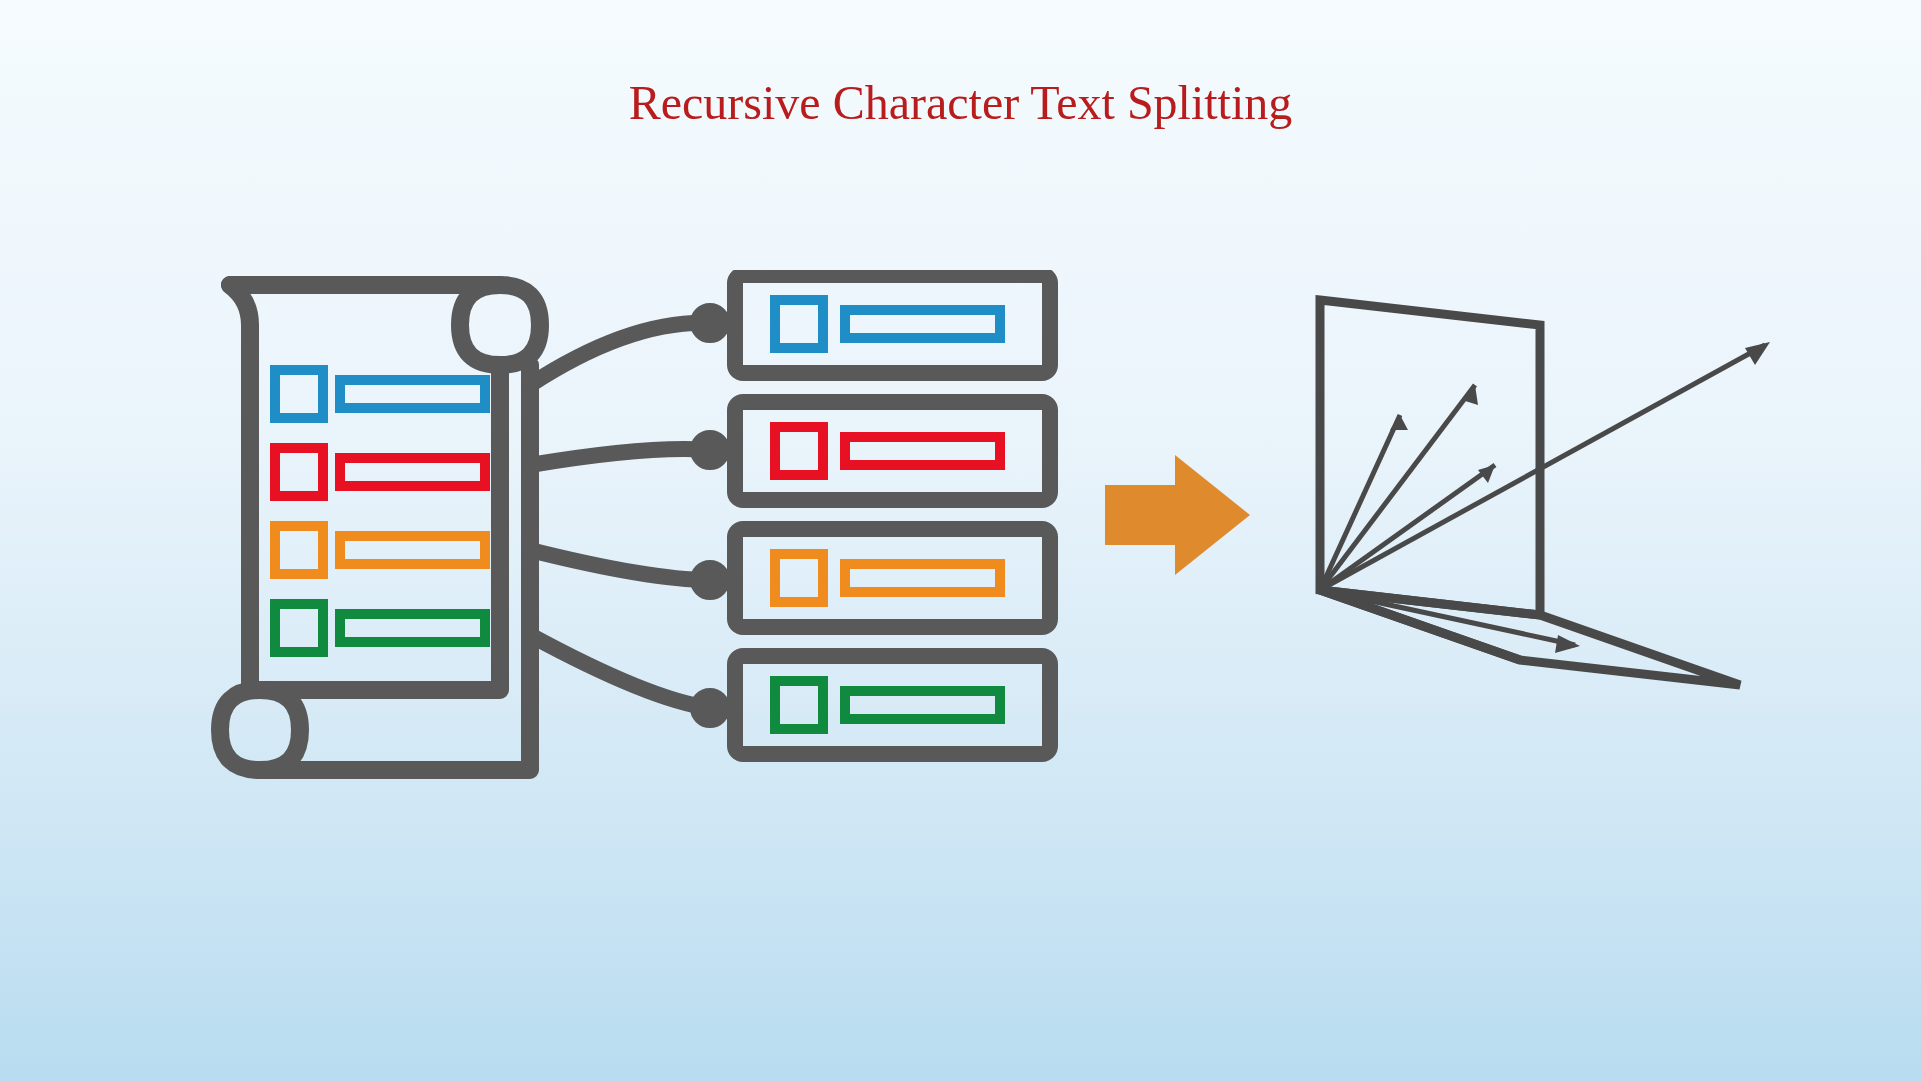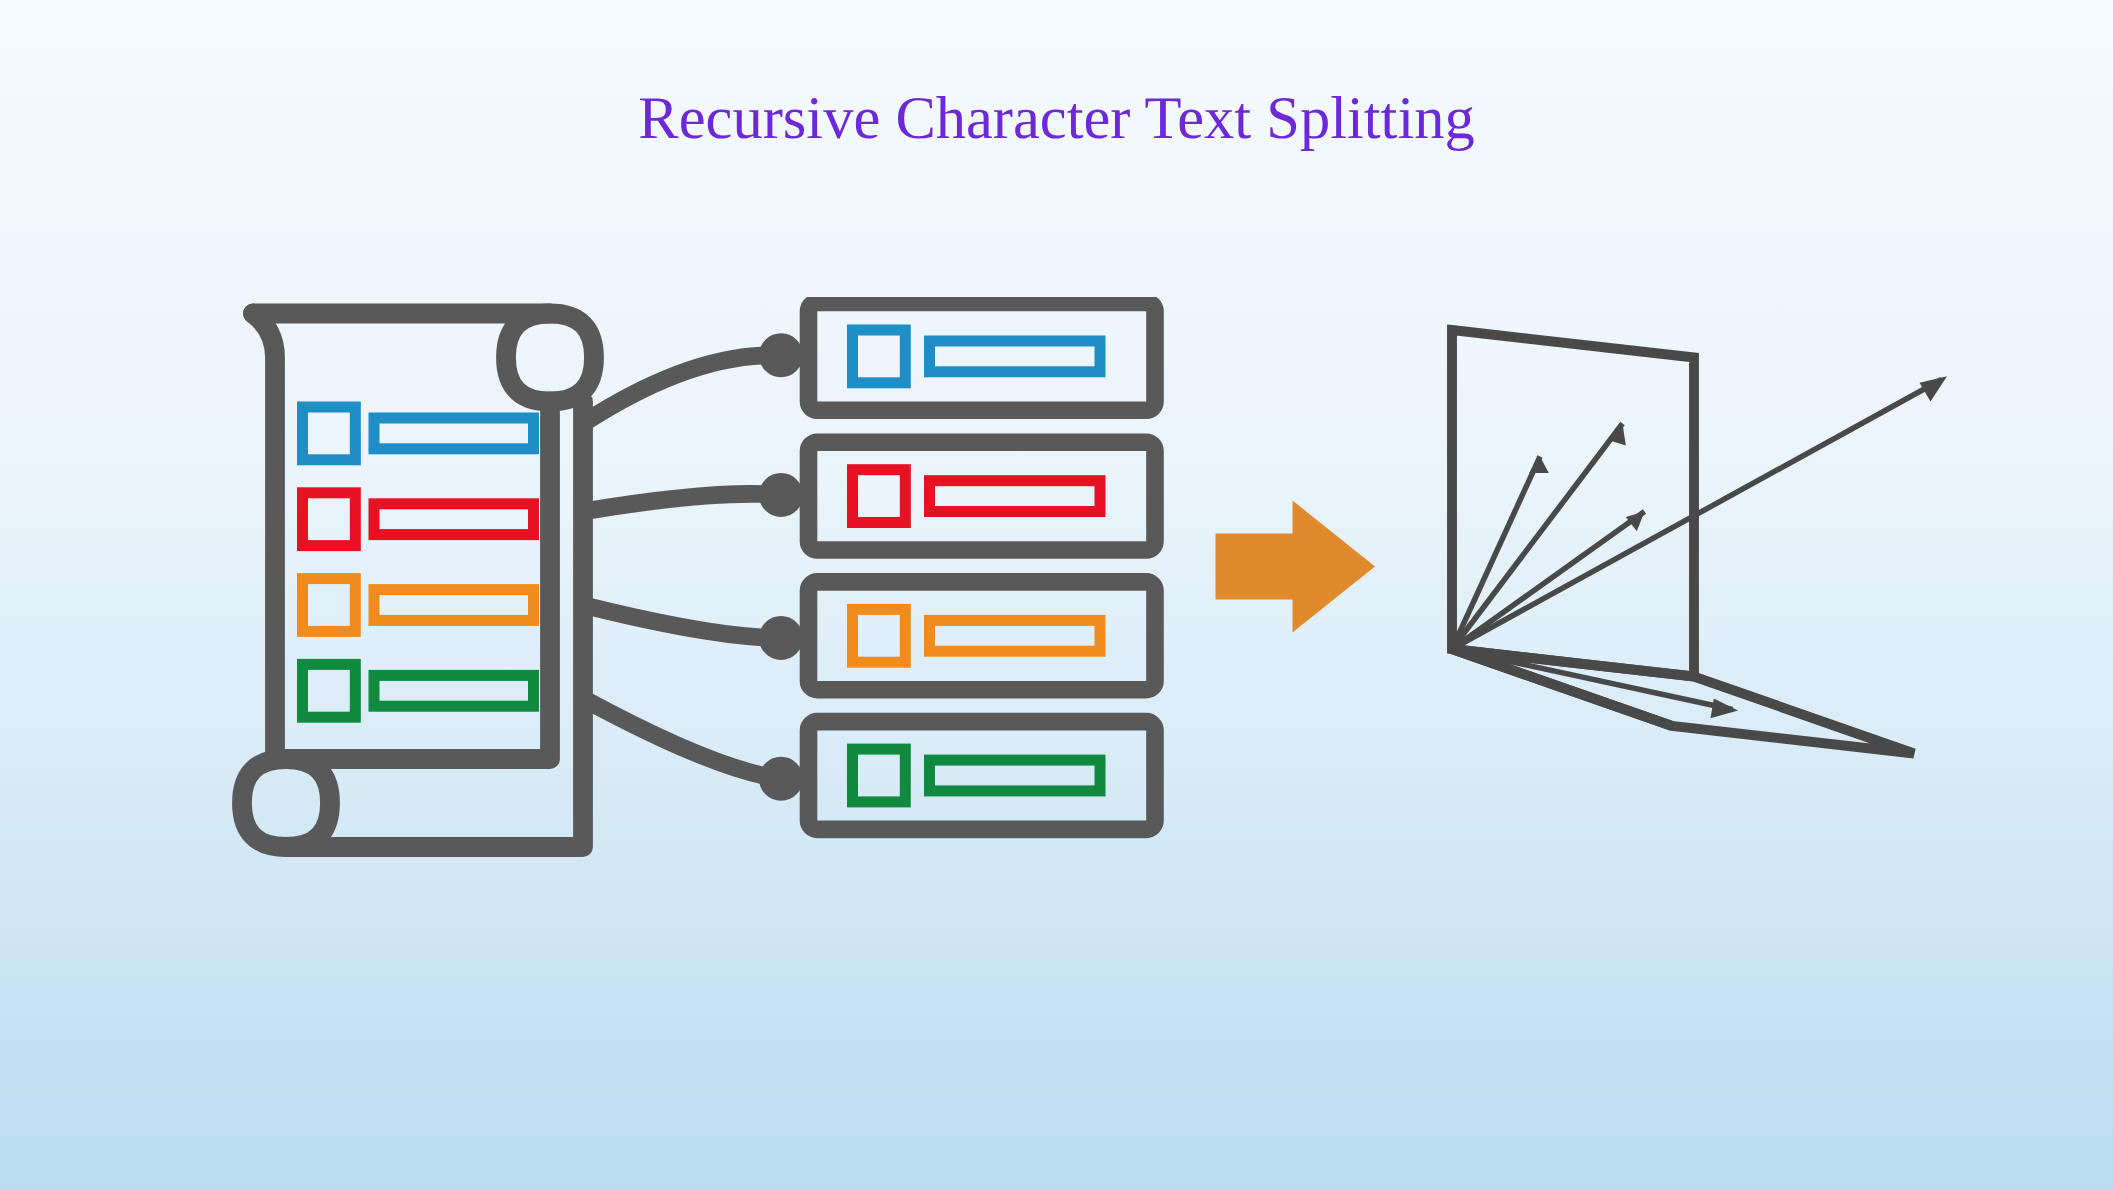--- a/index.html
+++ b/index.html
@@ -14,22 +14,22 @@
       font-family: 'Palatino Linotype', 'Book Antiqua', Palatino, serif;
       position: relative;
       overflow: hidden;
     }
     .title {
       position: absolute;
       top: 75px;
       left: 0;
       width: 100%;
       text-align: center;
-      font-size: 55px;
-      color: #6d28d9;
+      font-size: 48px;
+      color: #b91c1c;
       font-weight: normal;
     }
     .diagram-container {
       position: absolute;
       top: 270px;
       left: 0;
       width: 100%;
       height: 600px;
     }
     svg {

